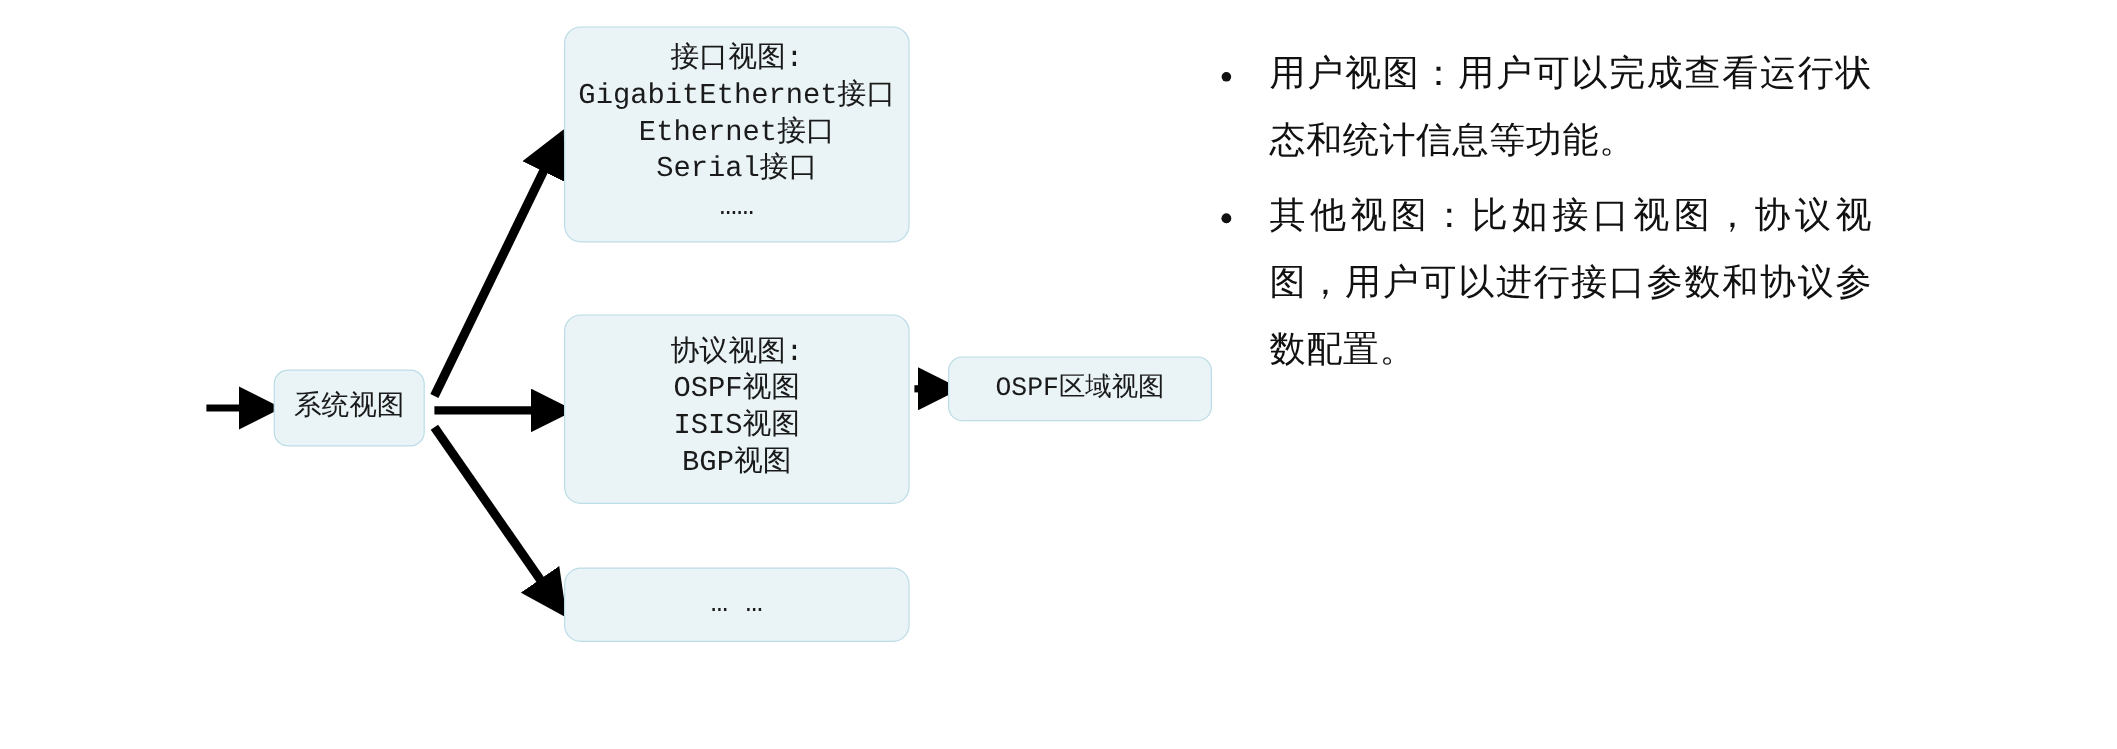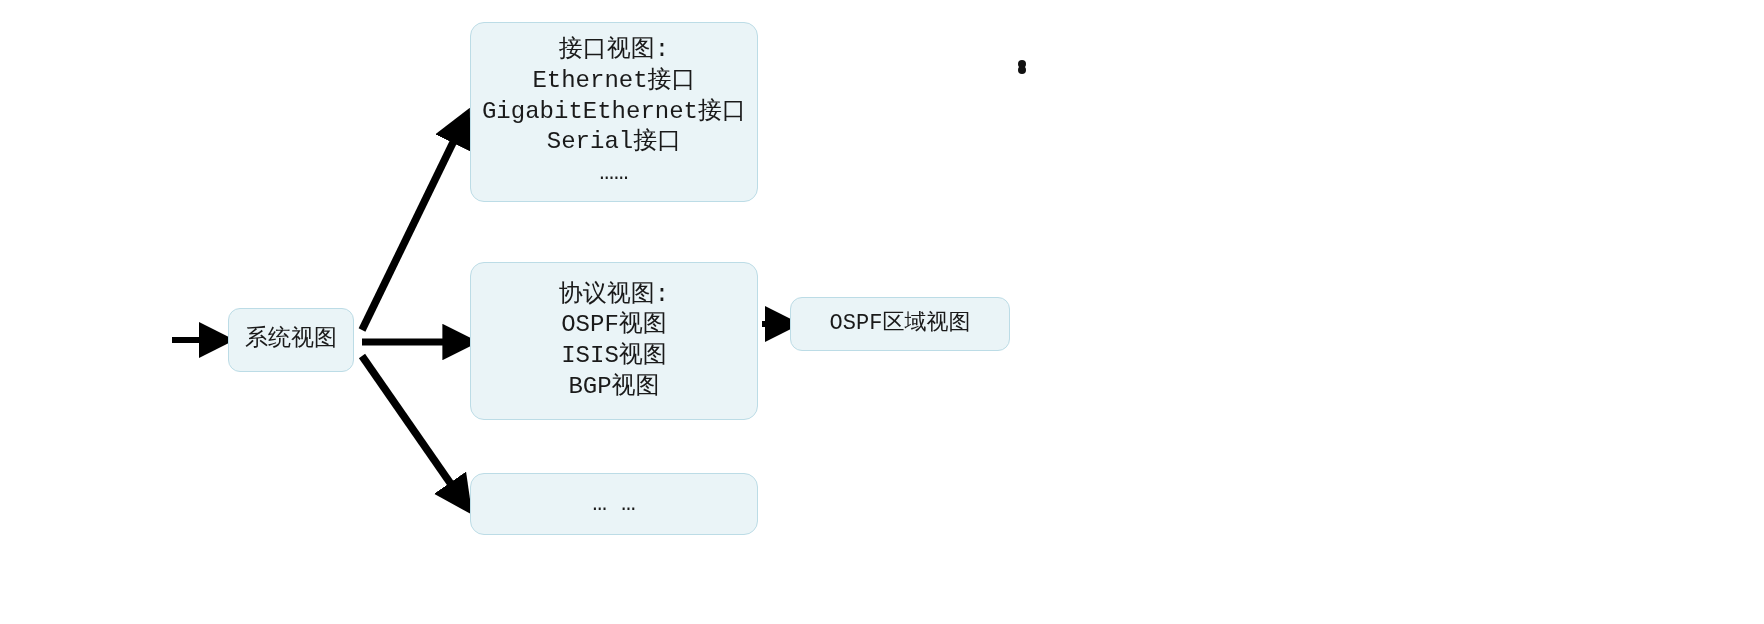--- a/index.html
+++ b/index.html
@@ -131,22 +131,22 @@
     <line x1="762" y1="324" x2="784" y2="324" stroke="#000000" stroke-width="6" marker-end="url(#ah)"></line>
   </svg>
 
 
   <div class="node" id="node-system">
     <span class="ln">系统视图</span>
   </div>
 
   <div class="node" id="node-interface">
     <span class="ln">接口视图:</span>
+    <span class="ln">GigabitEthernet接口</span>
     <span class="ln">Ethernet接口</span>
-    <span class="ln">GigabitEthernet接口</span>
     <span class="ln">Serial接口</span>
     <span class="ln">……</span>
   </div>
 
   <div class="node" id="node-protocol">
     <span class="ln">协议视图:</span>
     <span class="ln">OSPF视图</span>
     <span class="ln">ISIS视图</span>
     <span class="ln">BGP视图</span>
   </div>
@@ -155,19 +155,24 @@
     <span class="ln">… …</span>
   </div>
 
   <div class="node" id="node-ospf-area">
     <span class="ln">OSPF区域视图</span>
   </div>
 
   <div id="bullets">
     <div class="bullet">
       <span class="dot"></span>
+      <div class="para">用户视图：用户可以完成查看运行状态和统计信息等功能。</div>
     </div>
     <div class="bullet">
       <span class="dot"></span>
+    </div>
+    <div class="bullet">
+      <span class="dot"></span>
+      <div class="para">其他视图：比如接口视图，协议视图，用户可以进行接口参数和协议参数配置。</div>
     </div>
   </div>
 
 </div>
 
 </body></html>

